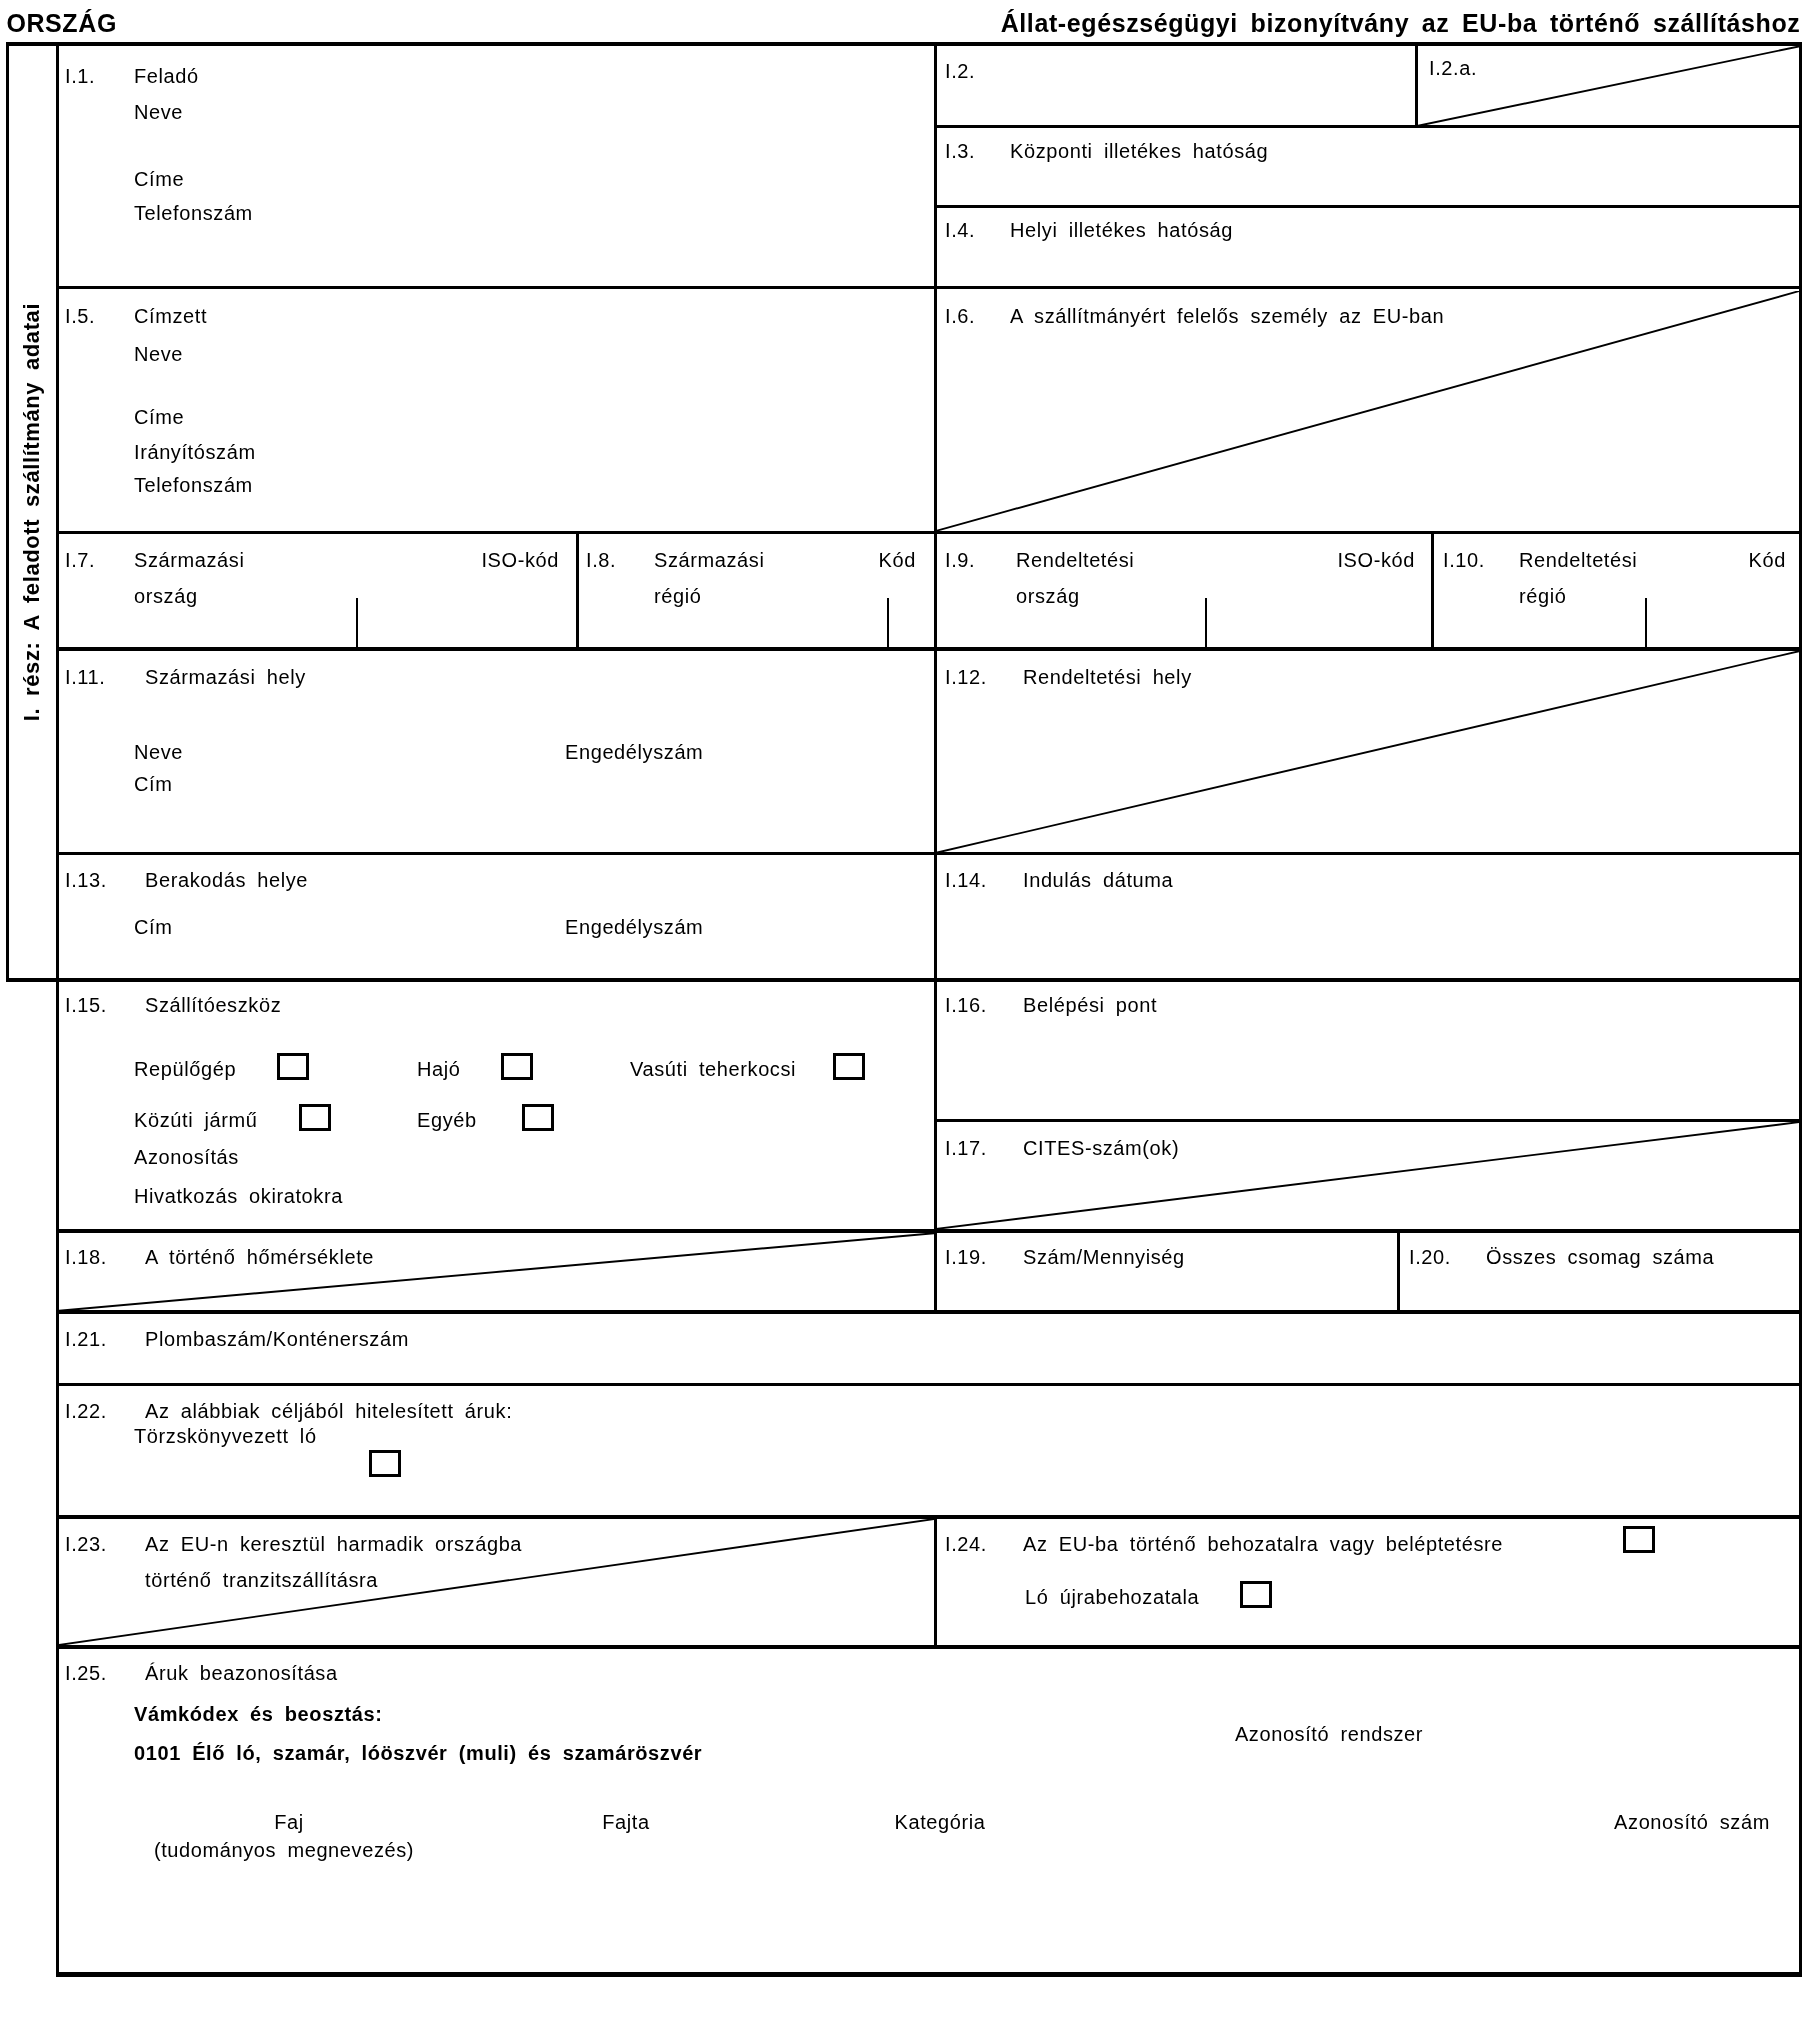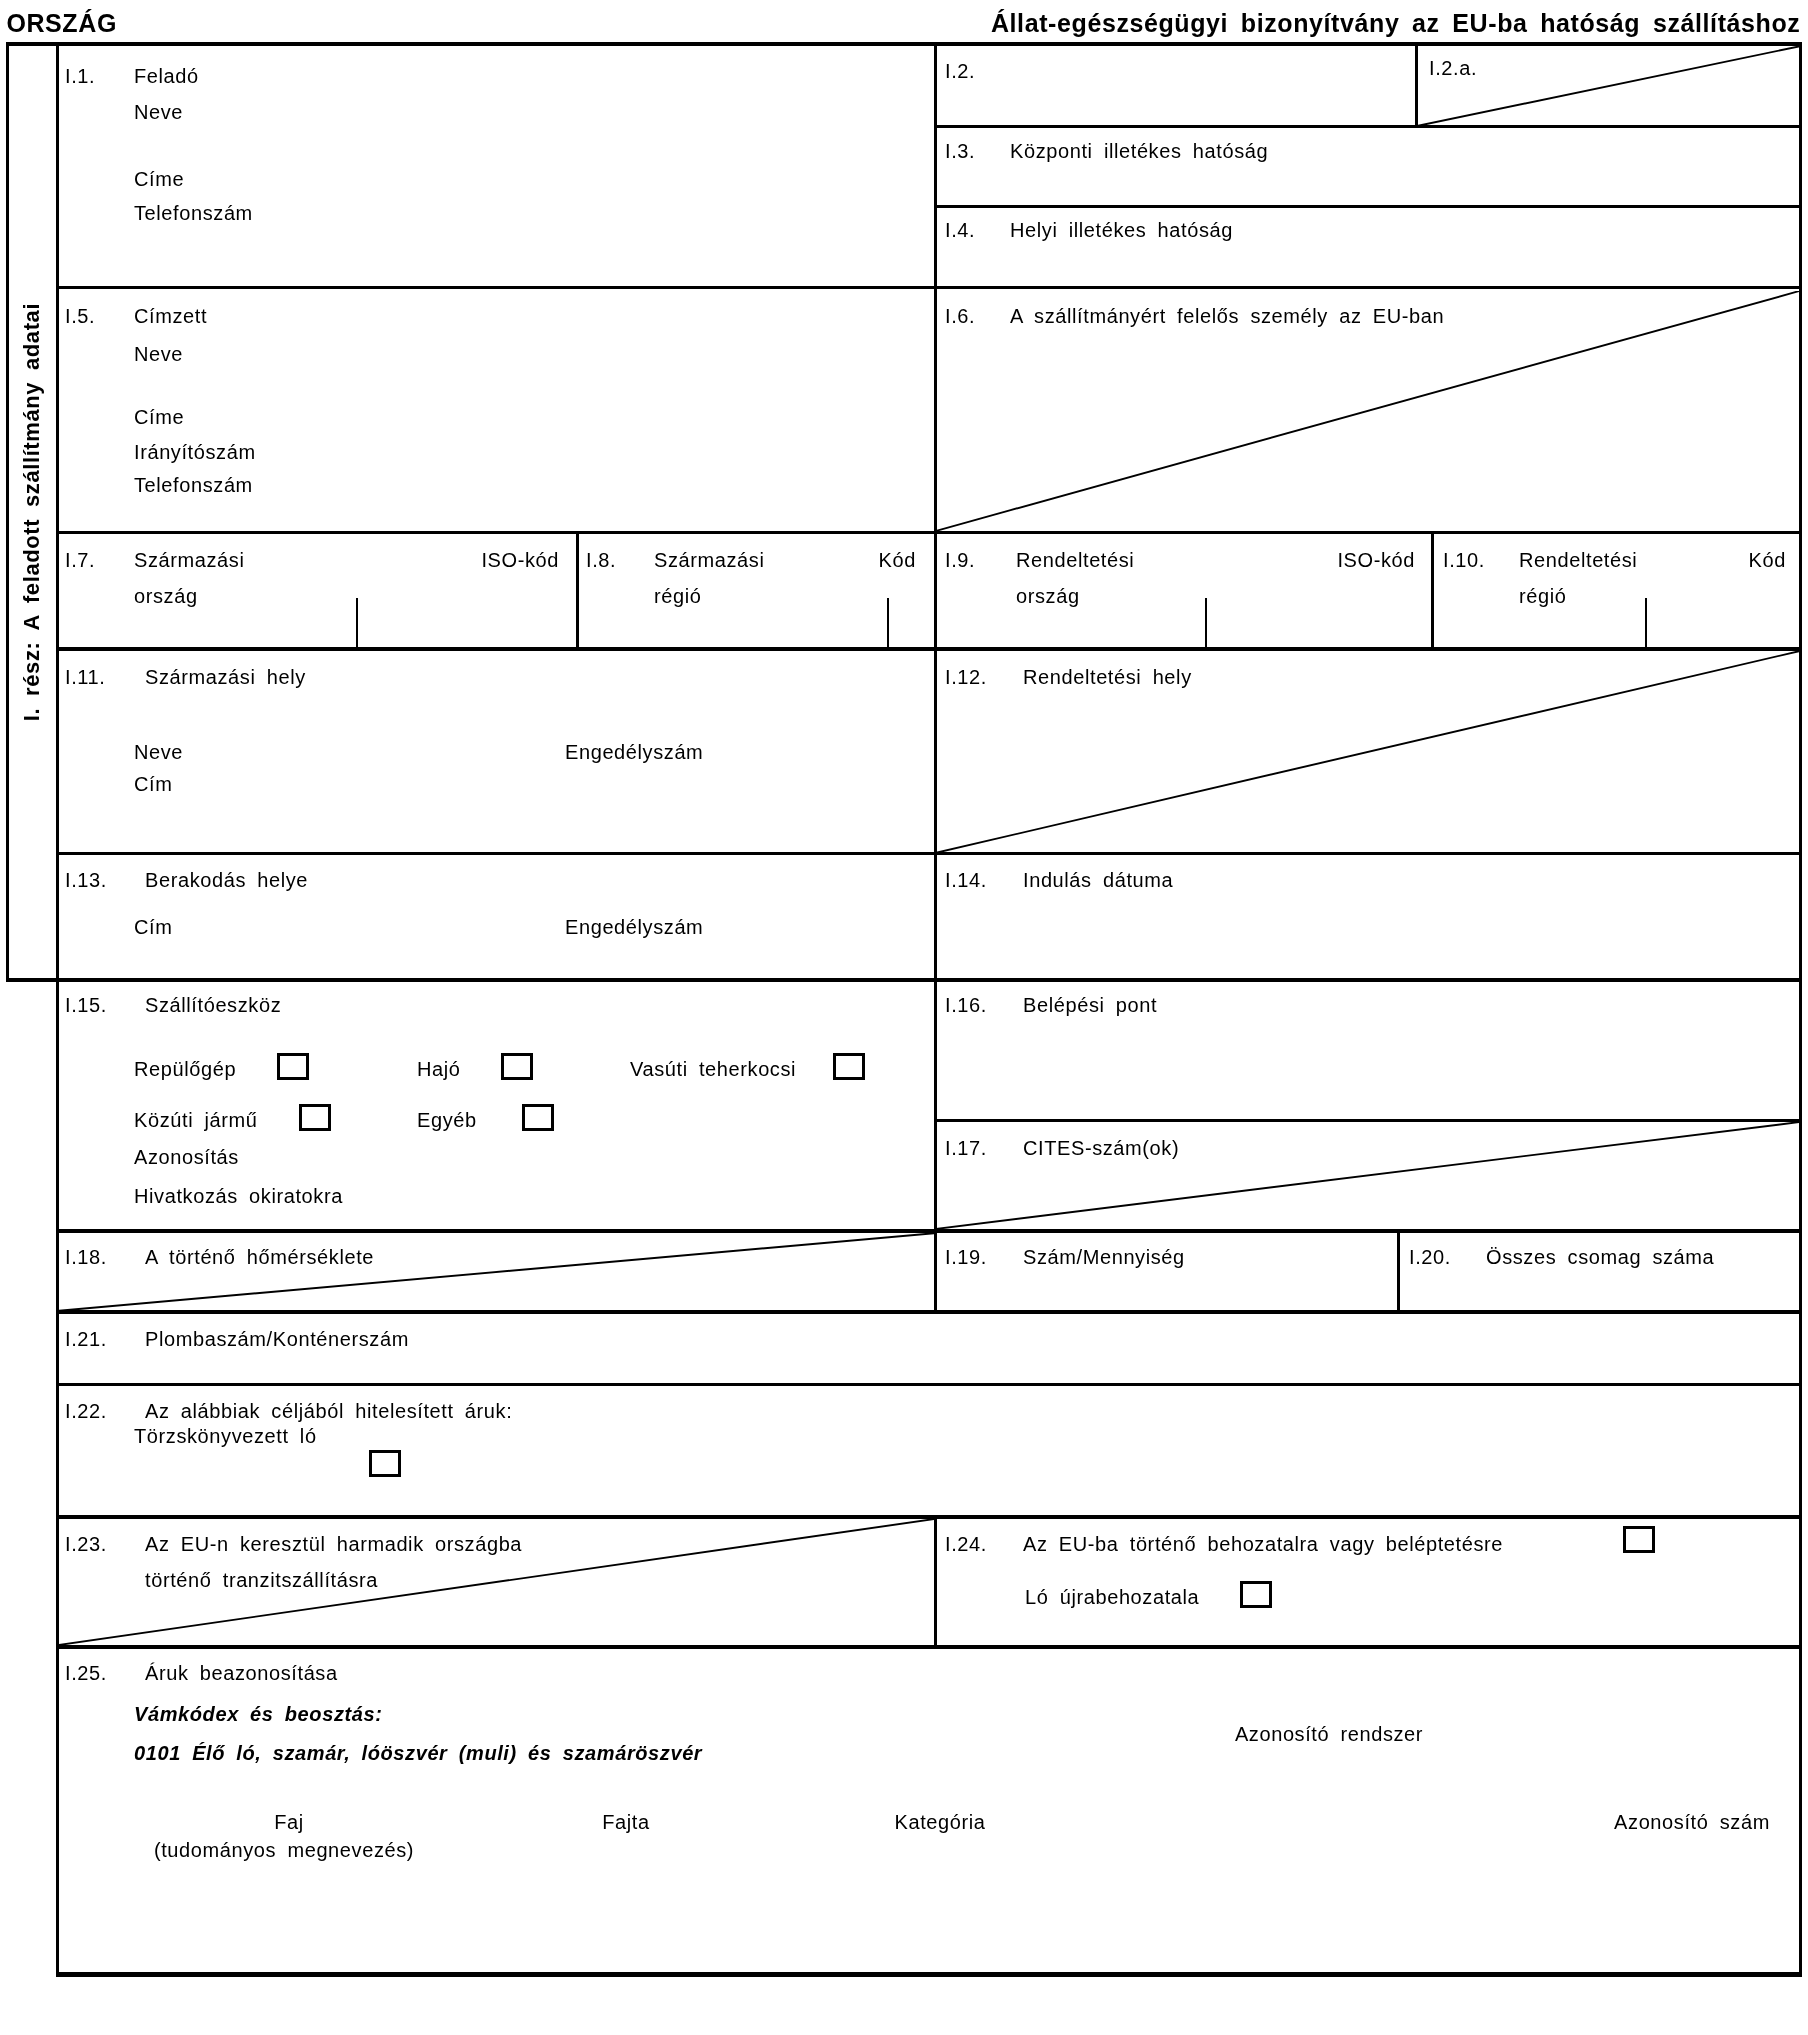--- a/index.html
+++ b/index.html
@@ -1,41 +1,41 @@
 <!DOCTYPE html>
 <html style="font-size:10.2px"><head>
 <meta charset="utf-8">
 <style>
   html,body{margin:0;padding:0;background:#e8e8e8}
   #page{position:relative;width:1808px;height:2035px;background:#ffffff;
         font-family:"Liberation Sans",sans-serif;color:#000;overflow:hidden}
   .t{position:absolute;font-size:20px;letter-spacing:0.6px;word-spacing:5.1px;
      white-space:nowrap;color:#000;line-height:1.2}
   .hdr{font-weight:bold;font-size:25px;letter-spacing:0.6px}
-  .bi{font-weight:bold;font-style:italic}
+  .bi{font-weight:bold;}
   .ctr{transform:translateX(-50%)}
   .hl,.vl{position:absolute;background:#000}
   .cb{position:absolute;width:32px;height:27px;border:3.8px solid #000;
       box-sizing:border-box;background:#fff}
   .diag{position:absolute}
   .diag svg{display:block;width:100%;height:100%}
   .sidebar{position:absolute;left:9px;top:42px;width:47px;height:939px;
            display:flex;align-items:center;justify-content:center}
   .sidebar span{transform:rotate(-90deg);white-space:nowrap;font-weight:bold;
                 font-size:22px;letter-spacing:0.6px;word-spacing:5.1px}
   .justify2{white-space:normal;text-align:justify;word-spacing:37px;
             width:391px;line-height:36px}
 </style>
 </head>
 <body>
 
 <div id="page">
 
   <div class="t hdr" style="left:6.4px;top:7.6px">ORSZÁG</div>
-  <div class="t hdr" style="right:7.6px;top:7.6px">Állat-egészségügyi bizonyítvány az EU-ba hatóság szállításhoz</div>
+  <div class="t hdr" style="right:7.6px;top:7.6px">Állat-egészségügyi bizonyítvány az EU-ba történő szállításhoz</div>
 
   <div class="hl" style="left:6.4px;top:42px;width:1796px;height:3.8px"></div>
   <div class="hl" style="left:934px;top:125px;width:868px;height:3.2px"></div>
   <div class="hl" style="left:934px;top:205px;width:868px;height:3.2px"></div>
   <div class="hl" style="left:56px;top:286px;width:1746px;height:3.2px"></div>
   <div class="hl" style="left:56px;top:531px;width:1746px;height:3.2px"></div>
   <div class="hl" style="left:56px;top:647px;width:1746px;height:3.8px"></div>
   <div class="hl" style="left:56px;top:852px;width:1746px;height:3.2px"></div>
   <div class="hl" style="left:6.4px;top:978px;width:1796px;height:3.8px"></div>
   <div class="hl" style="left:934px;top:1119px;width:868px;height:3.2px"></div>

